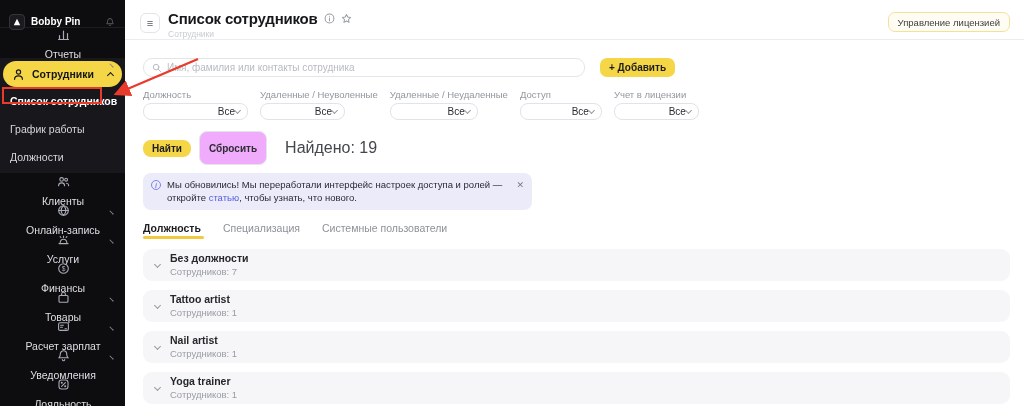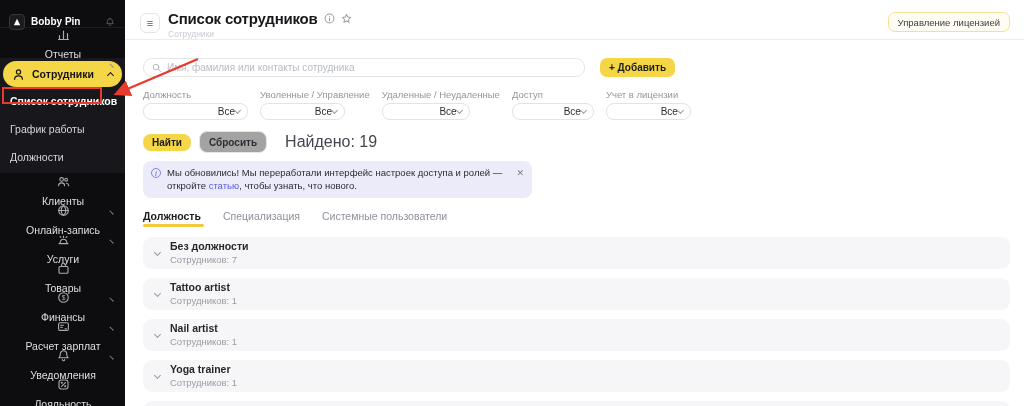--- a/index.html
+++ b/index.html
@@ -47,21 +47,21 @@
   .btn-add { margin-left:15px; }
 
   .filters { display:flex; gap:12px; margin-bottom:11px; }
   .f-label { font-size:9.5px; color:#92969e; margin-bottom:3px; white-space:nowrap; }
   .f-select { height:17px; border:1px solid #e1e3e8; border-radius:8px; display:flex; align-items:center; justify-content:flex-end; padding:0 7px; font-size:10px; color:#2b2d33; cursor:pointer; background:#fff; }
   .f-select .chev { border-color:#9599a1; }
   .f0 { width:105px; } .f1 { width:85px; } .f2 { width:88px; } .f3 { width:82px; } .f4 { width:85px; }
 
   .actions { display:flex; align-items:center; gap:8px; margin-bottom:8px; }
   .btn-find { height:17px; border-radius:8px; }
-  .btn-reset { background:#a3a3a3; border:1px solid #e3e5e9; border-radius:8px; font-size:10px; font-weight:600; color:#2b2d33; height:22px; padding:0 9px; cursor:pointer; font-family:inherit; }
+  .btn-reset { background:#f0abfc; border:1px solid #e3e5e9; border-radius:8px; font-size:10px; font-weight:600; color:#2b2d33; height:34px; padding:0 9px; cursor:pointer; font-family:inherit; }
   .found { font-size:16px; color:#44474d; margin-left:10px; }
 
   .banner { width:389px; background:#ecebfa; border-radius:8px; padding:5px 8px; display:flex; gap:6px; align-items:flex-start; margin-bottom:12px; }
   .b-ico { width:10px; height:10px; border:1px solid #8083e6; border-radius:50%; color:#8083e6; font-size:7px; line-height:9px; text-align:center; flex-shrink:0; margin-top:2px; font-style:italic; font-weight:700; }
   .b-text { font-size:9.5px; color:#2a2a33; line-height:1.42; flex:1; }
   .b-text a { color:#585ce0; text-decoration:none; cursor:pointer; }
   .b-close { color:#7a7d88; font-size:9px; margin-left:4px; margin-top:2px; cursor:pointer; }
 
   .tabs { display:flex; gap:22px; margin-bottom:10px; }
   .tab { font-size:10.5px; color:#8d9199; padding-bottom:5px; position:relative; cursor:pointer; white-space:nowrap; }
@@ -161,36 +161,36 @@
             <svg width="13" height="13" viewBox="0 0 13 13" fill="none" stroke="currentColor" stroke-width="1.1" stroke-linecap="round">
               <path d="M2 10.6h9M3.1 10.6c0-2.7 1.4-4.3 3.4-4.3s3.4 1.6 3.4 4.3M6.5 4.4V3.1M3.1 3.6l.8.9M9.9 3.6l-.8.9"></path>
             </svg>
           </span>
         <span>Услуги</span>
       </div>
 
       <div class="sb-item">
         <span class="sb-ico">
             <svg width="13" height="13" viewBox="0 0 13 13" fill="none" stroke="currentColor" stroke-width="1.1" stroke-linecap="round">
+              <circle cx="6.5" cy="6.5" r="4.8"></circle>
+              <text x="6.5" y="8.9" font-size="6.6" text-anchor="middle" fill="currentColor" stroke="none" font-family="Liberation Sans, sans-serif">$</text>
+            </svg>
+          </span>
+        <span>Финансы</span>
+        <span class="chev down"></span>
+      </div>
+
+      <div class="sb-item">
+        <span class="sb-ico">
+            <svg width="13" height="13" viewBox="0 0 13 13" fill="none" stroke="currentColor" stroke-width="1.1" stroke-linecap="round">
               <rect x="2" y="4.5" width="9" height="6.8" rx="1"></rect>
               <path d="M4.6 4.5V3.2a1.9 1.9 0 013.8 0v1.3"></path>
             </svg>
           </span>
         <span>Товары</span>
-        <span class="chev down"></span>
-      </div>
-
-      <div class="sb-item">
-        <span class="sb-ico">
-            <svg width="13" height="13" viewBox="0 0 13 13" fill="none" stroke="currentColor" stroke-width="1.1" stroke-linecap="round">
-              <circle cx="6.5" cy="6.5" r="4.8"></circle>
-              <text x="6.5" y="8.9" font-size="6.6" text-anchor="middle" fill="currentColor" stroke="none" font-family="Liberation Sans, sans-serif">$</text>
-            </svg>
-          </span>
-        <span>Финансы</span>
         <span class="chev down"></span>
       </div>
 
       <div class="sb-item">
         <span class="sb-ico">
             <svg width="13" height="13" viewBox="0 0 13 13" fill="none" stroke="currentColor" stroke-width="1.1" stroke-linecap="round">
               <rect x="1.6" y="2.8" width="9.8" height="7.6" rx="1.4"></rect>
               <path d="M3.6 5.2h2.8M3.6 7.2h1.8M8 8.8h1.6"></path>
             </svg>
           </span>
@@ -259,21 +259,21 @@
 
       <div class="filters">
         <div class="filter">
           <div class="f-label">Должность</div>
           <div class="f-select f0">
             <span>Все</span>
             <span class="chev down"></span>
           </div>
         </div>
         <div class="filter">
-          <div class="f-label">Уволенные / Управление</div>
+          <div class="f-label">Удаленные / Неуволенные</div>
           <div class="f-select f1">
             <span>Все</span>
             <span class="chev down"></span>
           </div>
         </div>
         <div class="filter">
           <div class="f-label">Удаленные / Неудаленные</div>
           <div class="f-select f2">
             <span>Все</span>
             <span class="chev down"></span>

